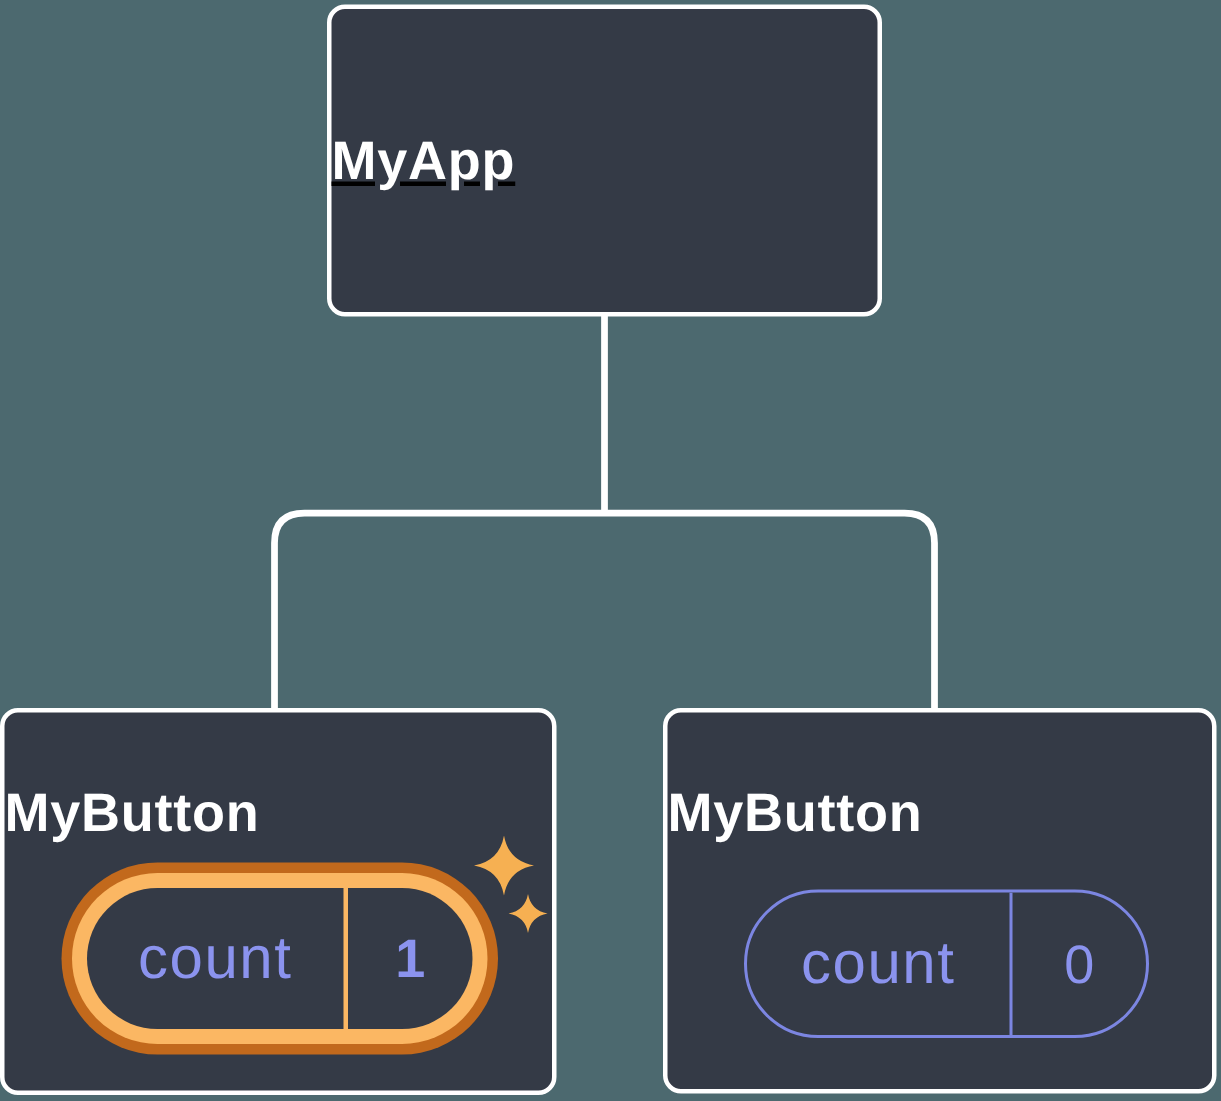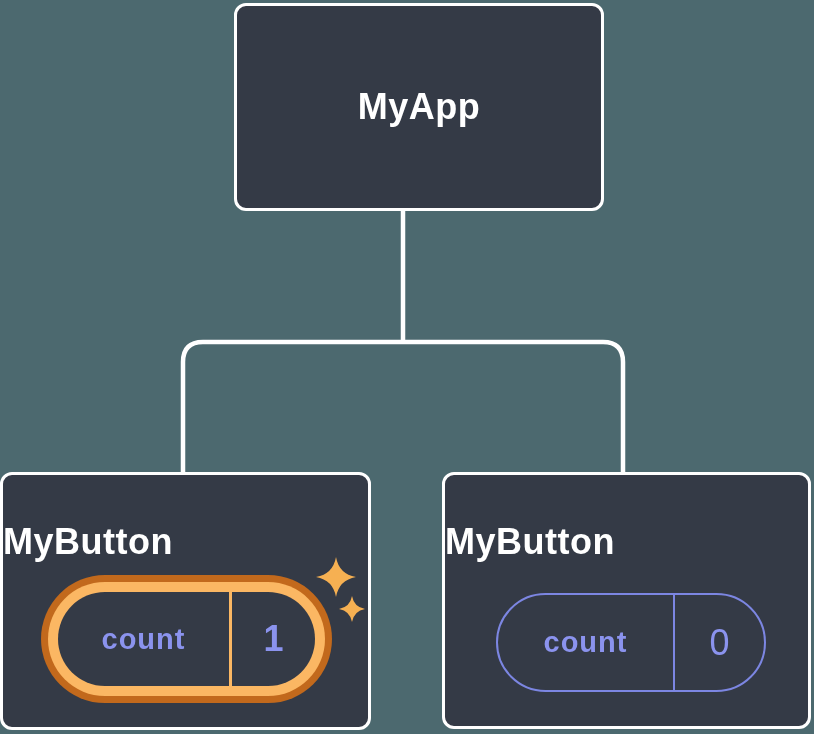--- a/index.html
+++ b/index.html
@@ -38,23 +38,23 @@
     stroke-width: 4.5;
     fill: none;
   }
   .node {
     position: absolute;
     background: var(--node-bg);
     border: 3px solid var(--node-border);
     border-radius: 12px;
   }
   .node-root {
-    left: 234px; top: 3px;
+    left: 218px; top: 3px;
     width: 370px; height: 208px;
-    display: flex; align-items: center; justify-content: center;
+    display: flex; align-items: center;  text-decoration: underline;
   }
   .node-child-left  { left: 0px;   top: 472px; width: 371px; height: 258px; }
   .node-child-right { left: 442px; top: 472px; width: 369px; height: 257px; }
   .node-label {
     color: var(--node-text);
     font-size: 36px;
     font-weight: 600;
     letter-spacing: 0.5px;
   }
   .child-label {
@@ -116,22 +116,22 @@
   .pill-plain .divider {
     width: 2px;
     background: var(--pill-outline);
   }
   .pill-plain .seg-val {
     flex: 1;
     display: flex; align-items: center; justify-content: center;
   }
   .state-key {
     color: var(--state-text);
-    font-size: 29px;
-    font-weight: 700;
+    font-size: 40px;
+    font-weight: 400;
     letter-spacing: 1px;
   }
   .state-val {
     color: var(--state-text);
     font-size: 36px;
     font-weight: 400;
   }
   .state-val.bold { font-weight: 700; }
   .sparkles {
     position: absolute;

